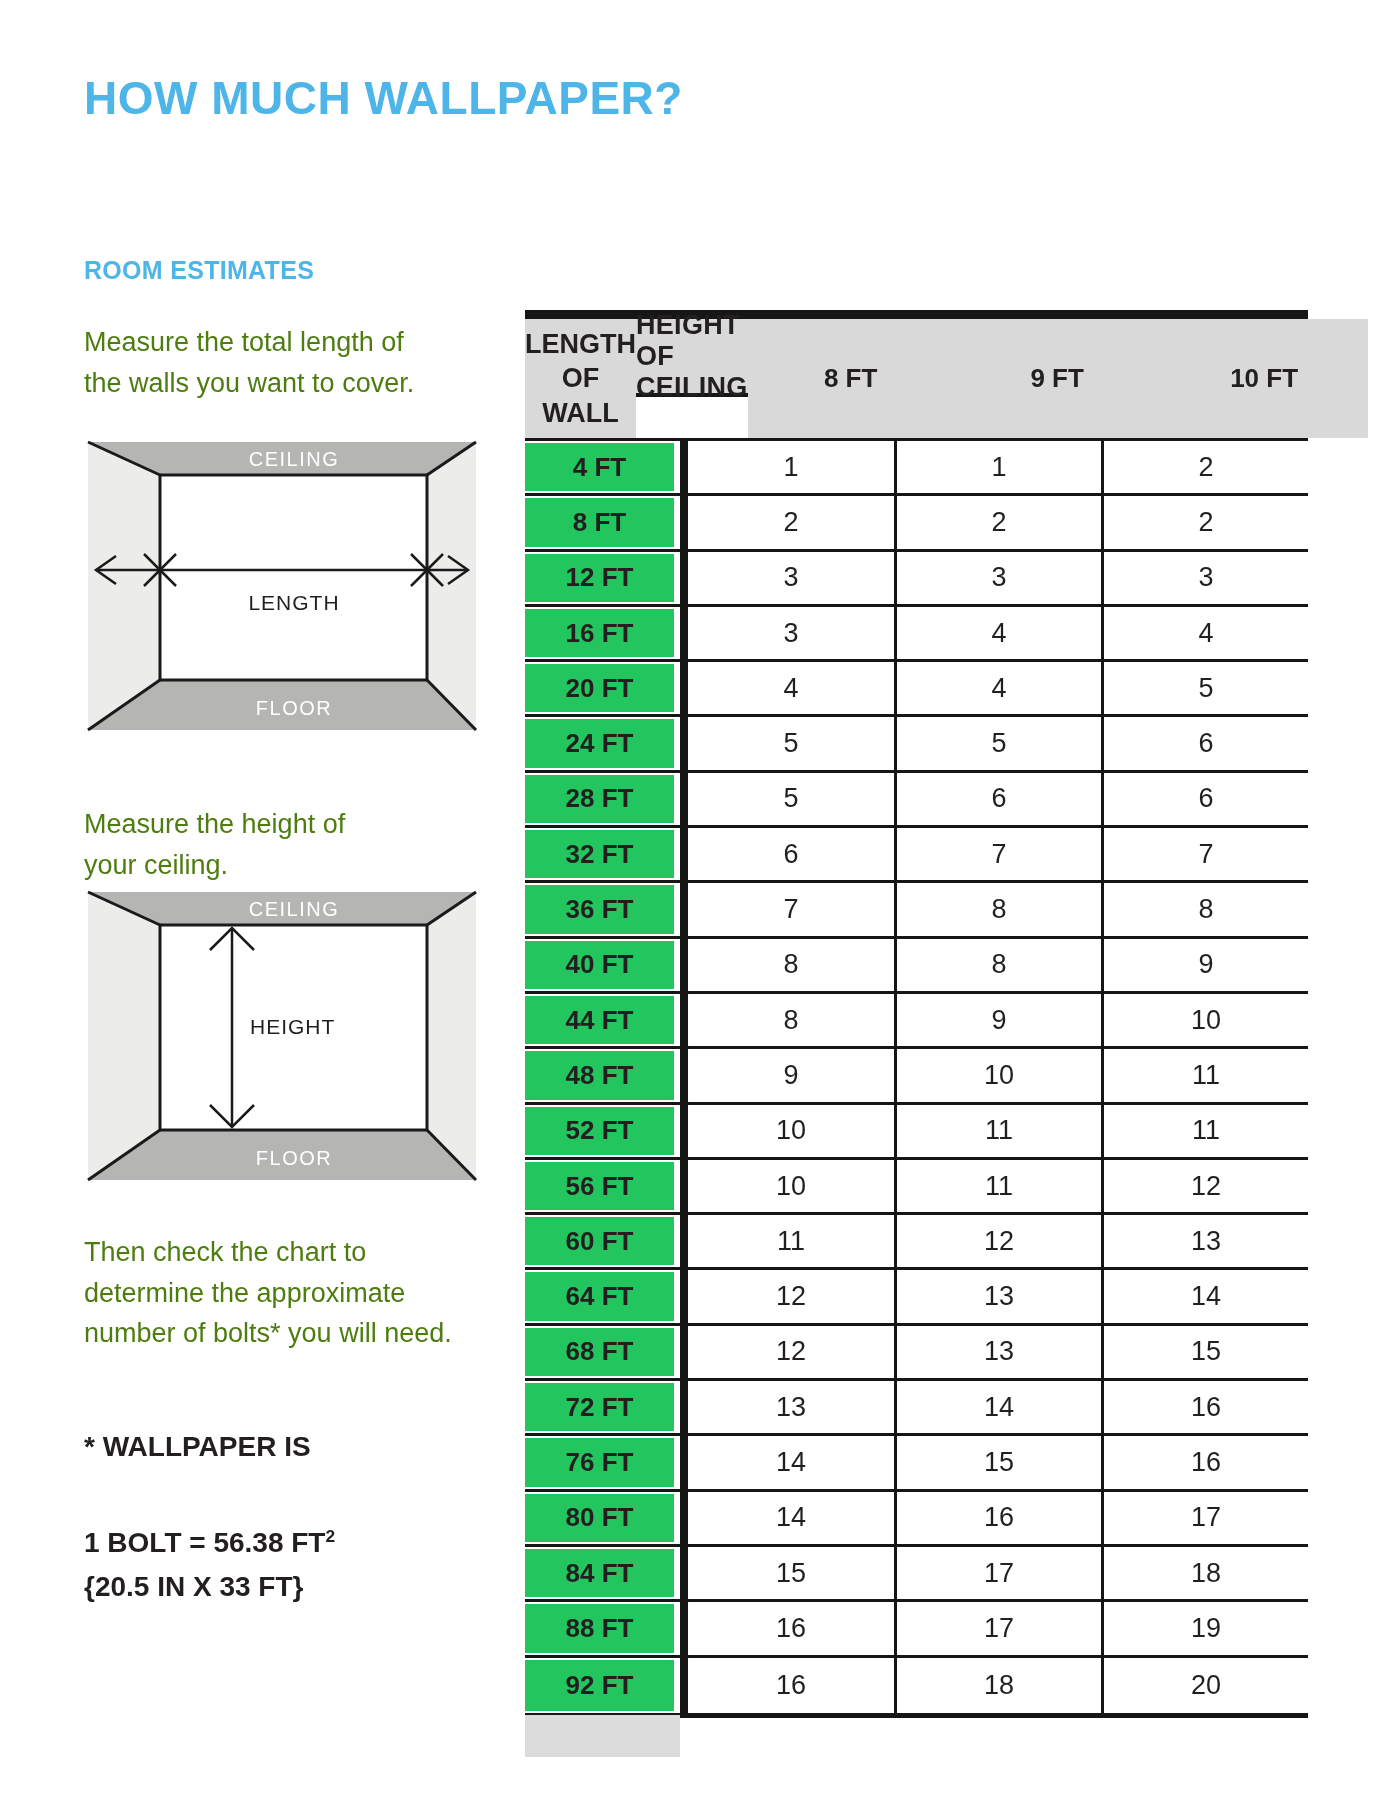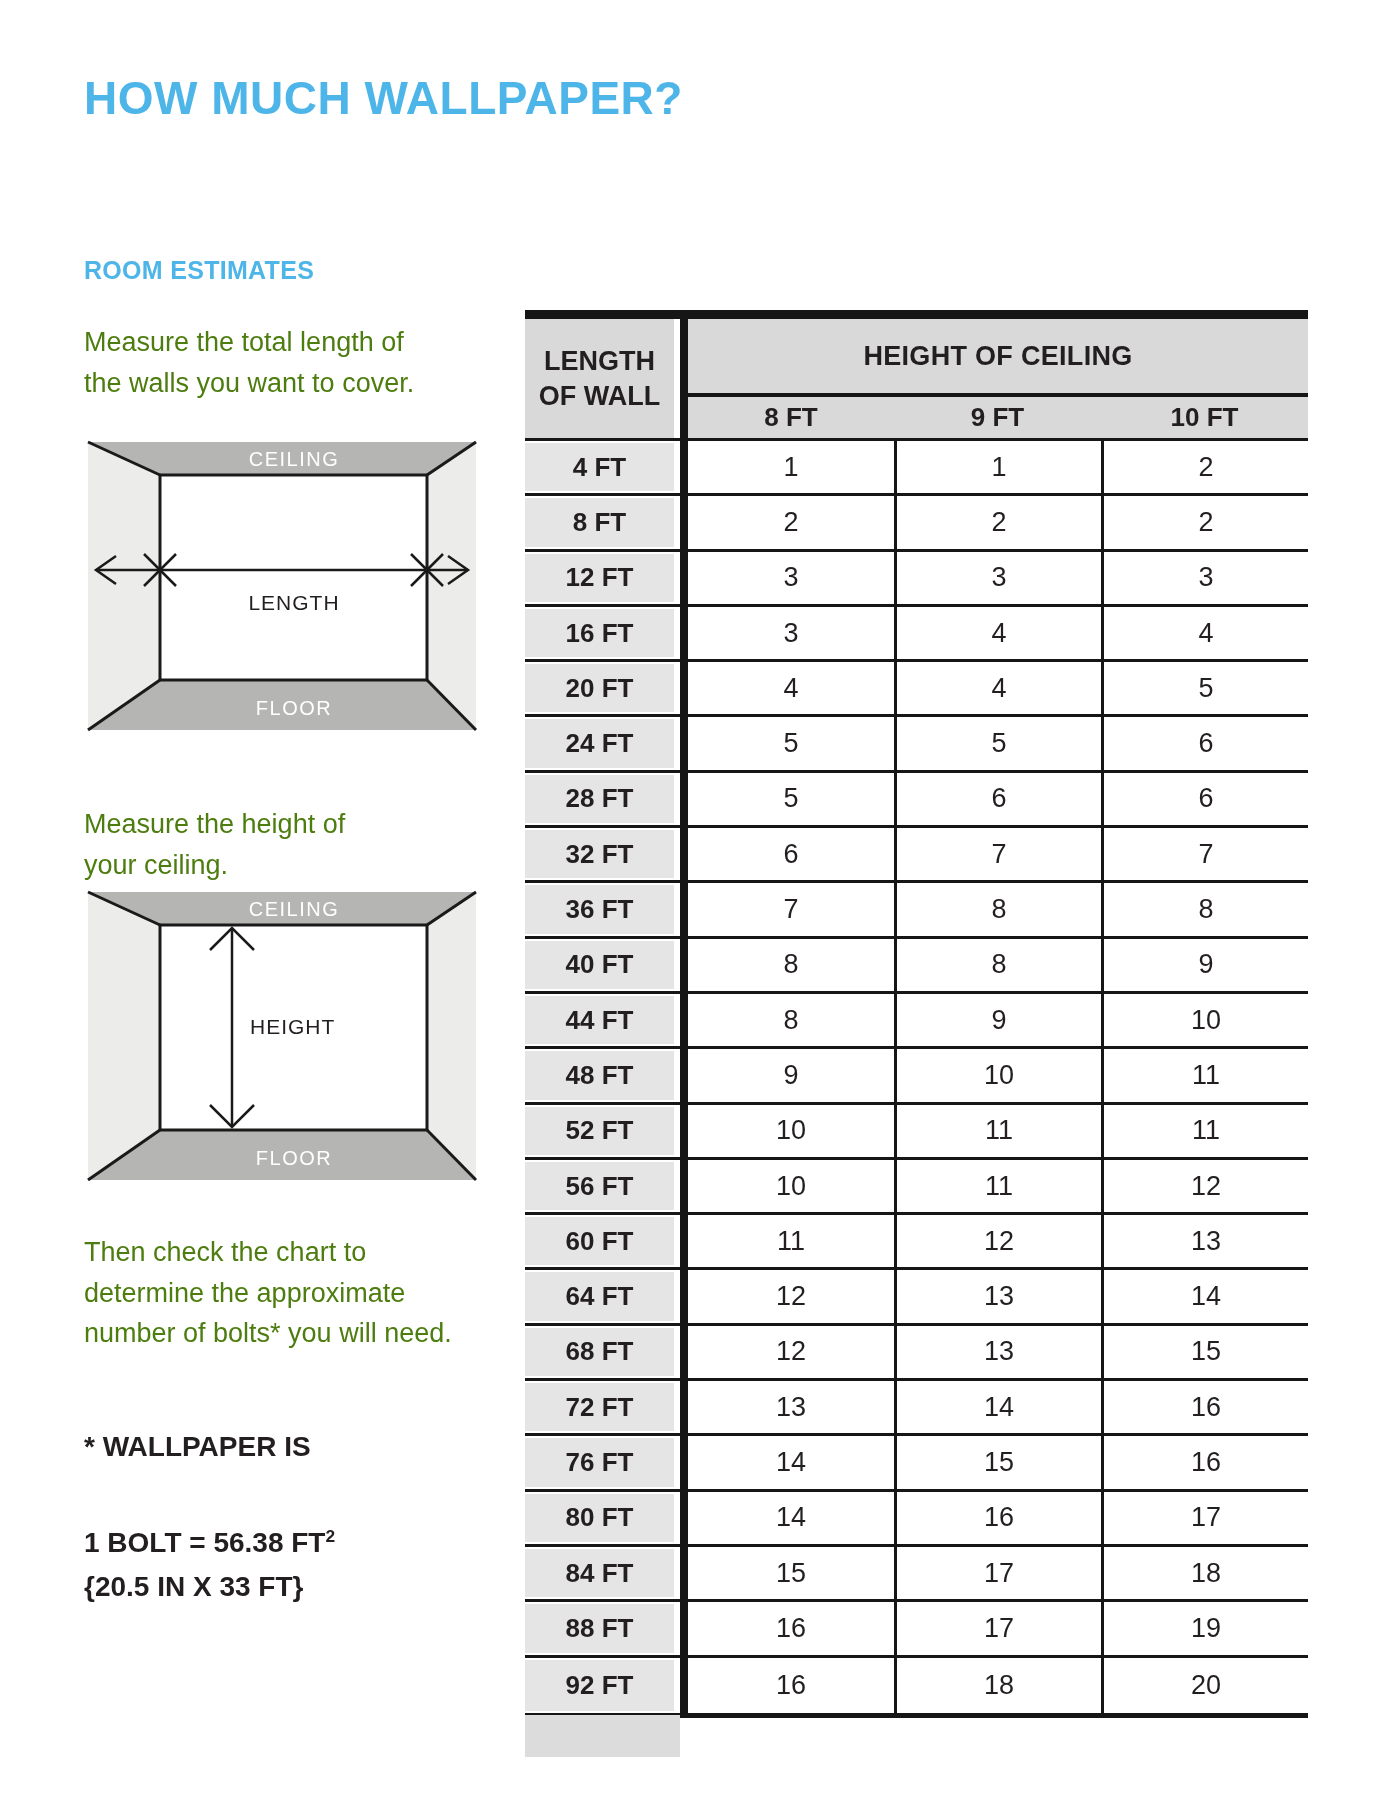--- a/index.html
+++ b/index.html
@@ -58,39 +58,39 @@
   }
   .thead { display:flex; height:122px; border-bottom:3px solid #161616; }
   .head-col {
     width:149px; background:#d9d9d9;
     display:flex; align-items:center; justify-content:center;
     font-size:27px; font-weight:700; text-align:center;
     white-space:pre-line; line-height:1.28;
   }
   .vgap { width:6px; background:#ffffff; }
   .vdivider { width:8px; background:#161616; }
-  .head-right { flex:1; display:flex; flex-direction:column; }
+  .head-right { flex:1; display:flex; flex-direction:row; }
   .group-header {
     height:78px; border-bottom:4px solid #161616; background:#d9d9d9;
     display:flex; align-items:center; justify-content:center;
     font-size:27px; font-weight:700; letter-spacing:0.3px;
   }
   .sub-headers { flex:1; background:#d9d9d9; display:flex; }
   .sub-header {
     display:flex; align-items:center; justify-content:center;
     font-size:26px; font-weight:700;
   }
   .sub-header:nth-child(1) { width:206px; }
   .sub-header:nth-child(2) { width:207px; }
   .sub-header:nth-child(3) { width:207px; }
 
   .trow { display:flex; height:55.3px; border-bottom:3px solid #161616; }
   .trow:last-child { border-bottom:none; }
   .rowhead {
-    width:149px; background:#e5e5e5;
+    width:149px; background:#22c55e;
     border-top:2px solid #ffffff; border-bottom:2px solid #ffffff;
     display:flex; align-items:center; justify-content:center;
     font-size:26px; font-weight:700;
   }
   .cell {
     width:206px; display:flex; align-items:center; justify-content:center;
     font-size:27px; background:#ffffff;
   }
   .cell + .cell { width:207px; border-left:3px solid #161616; }
 

